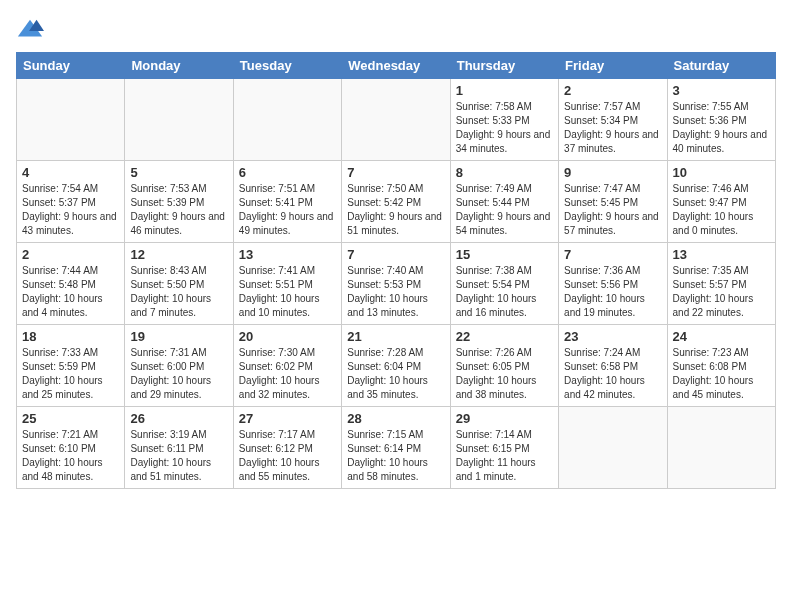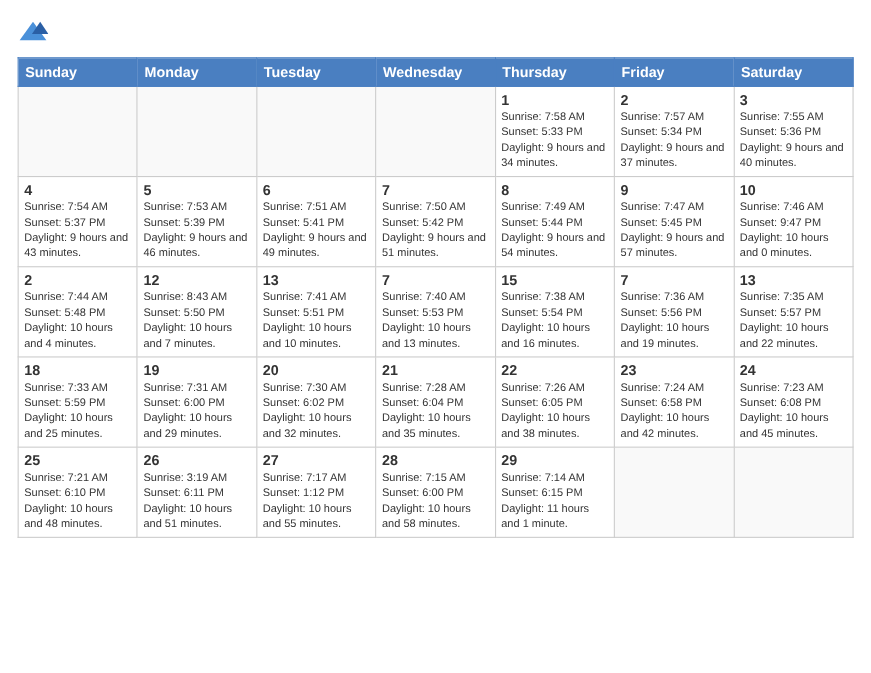--- a/index.html
+++ b/index.html
@@ -314,28 +314,28 @@
         <td>
           <span class="day-num">26</span>
           <div class="day-info">Sunrise: 3:19 AM
 Sunset: 6:11 PM
 Daylight: 10 hours
 and 51 minutes.</div>
         </td>
         <td>
           <span class="day-num">27</span>
           <div class="day-info">Sunrise: 7:17 AM
-Sunset: 1:12 PM
+Sunset: 6:12 PM
 Daylight: 10 hours
 and 55 minutes.</div>
         </td>
         <td>
           <span class="day-num">28</span>
           <div class="day-info">Sunrise: 7:15 AM
-Sunset: 6:00 PM
+Sunset: 6:14 PM
 Daylight: 10 hours
 and 58 minutes.</div>
         </td>
         <td>
           <span class="day-num">29</span>
           <div class="day-info">Sunrise: 7:14 AM
 Sunset: 6:15 PM
 Daylight: 11 hours
 and 1 minute.</div>
         </td>

